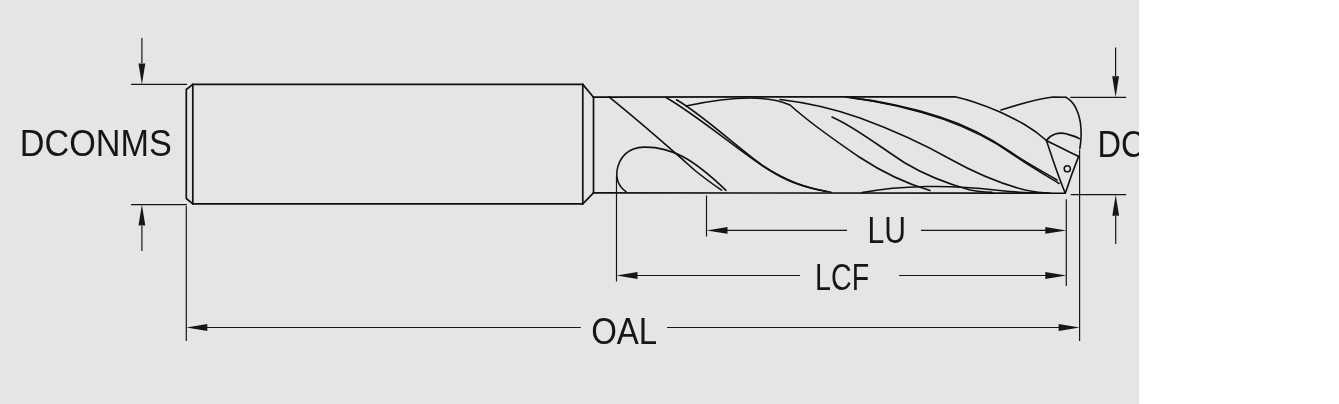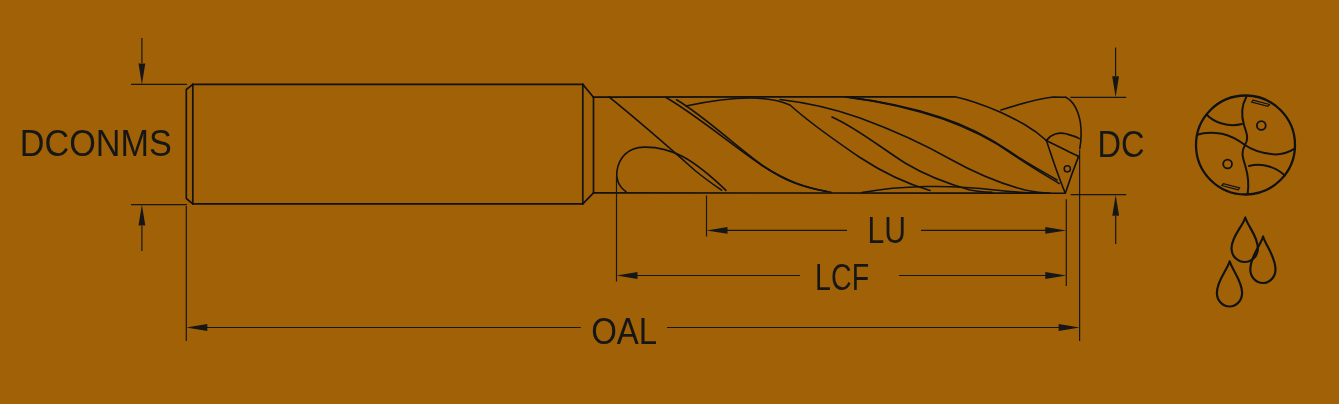--- a/index.html
+++ b/index.html
@@ -1,16 +1,16 @@
 <!DOCTYPE html>
 <html><head>
 <meta charset="utf-8">
 <style>
   html,body{margin:0;padding:0;background:#ffffff;}
-  #stage{width:1339px;height:404px;position:relative;background:#a16207;overflow:hidden;}
+  #stage{width:1139px;height:404px;position:relative;background:#e5e5e5;overflow:hidden;}
   svg{display:block;}
   text{font-family:"Liberation Sans",sans-serif;fill:#161616;}
 </style>
 </head>
 <body>
 <div id="stage">
 <svg width="1339" height="404" viewBox="0 0 1339 404">
 
   <g stroke="#111" stroke-width="1.7" fill="none" stroke-linecap="round" stroke-linejoin="round">
     <path d="M192.8,84.4 L582.8,84.4"></path>

